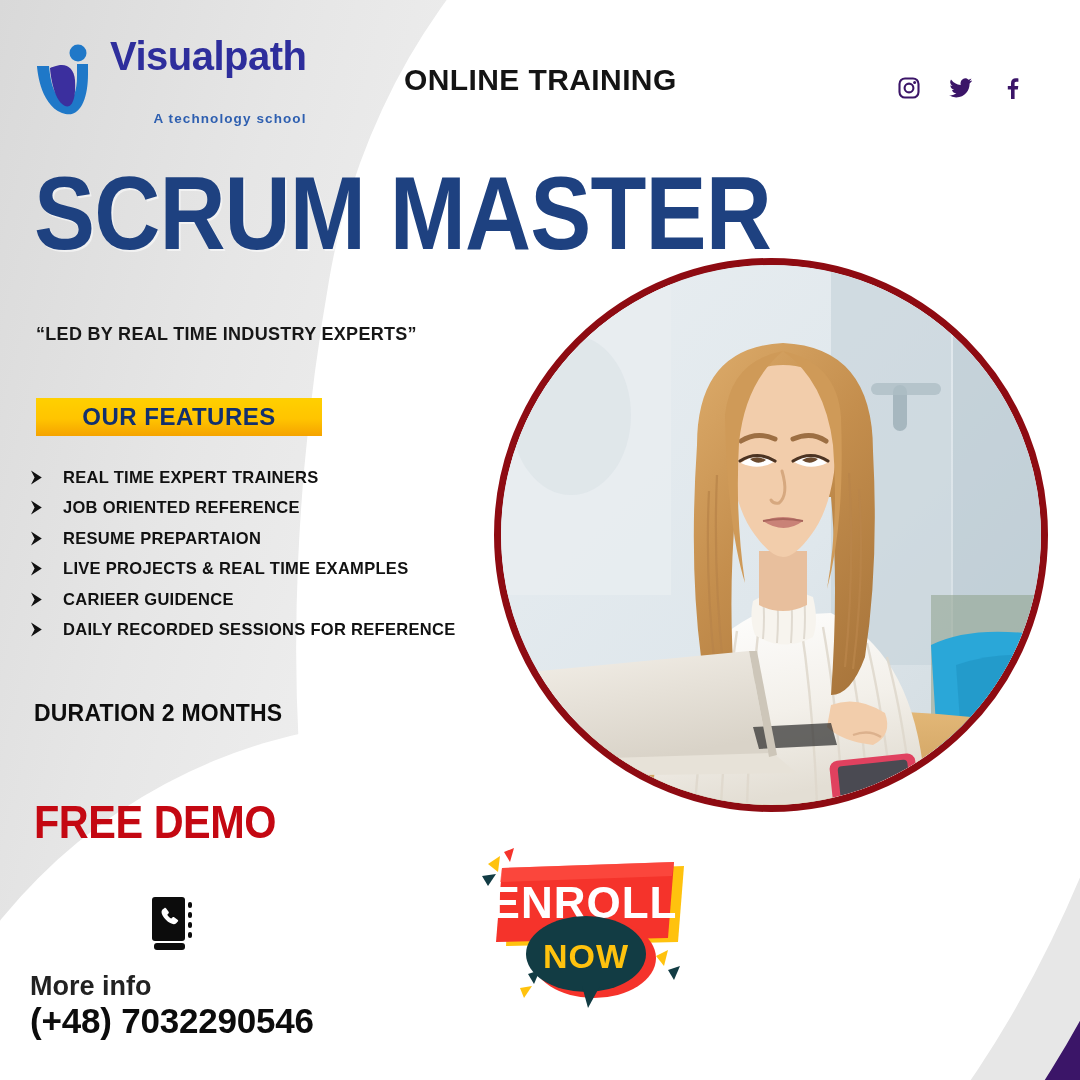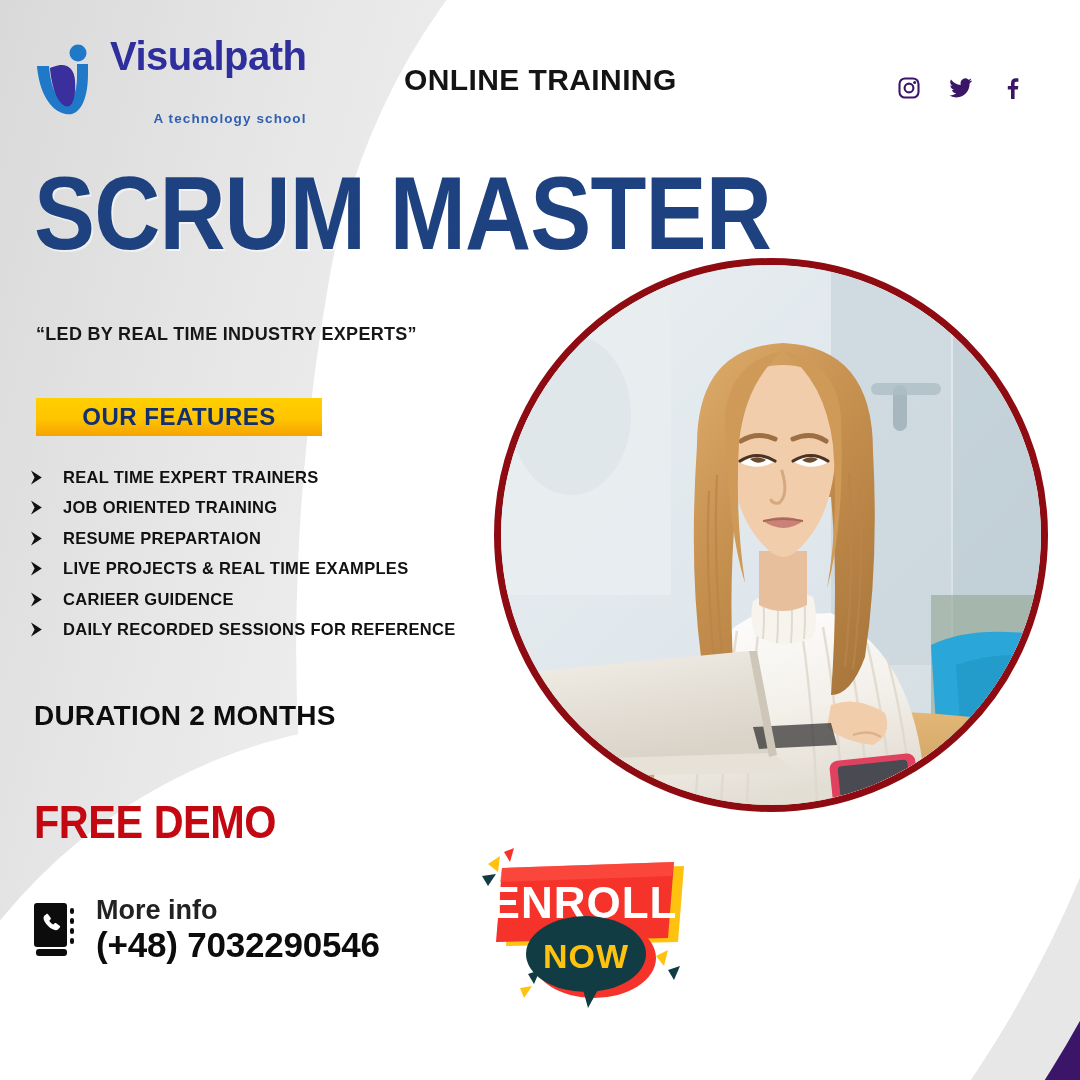--- a/index.html
+++ b/index.html
@@ -203,21 +203,21 @@
     font-size: 16.5px;
     font-weight: 700;
     color: #111111;
     letter-spacing: 0.3px;
   }
 
   .duration {
     position: absolute;
     left: 34px;
     top: 700px;
-    font-size: 28px;
+    font-size: 23px;
     font-weight: 700;
     color: #0d0d0d;
     letter-spacing: 0.2px;
   }
 
   .free-demo {
     position: absolute;
     left: 34px;
     top: 795px;
     font-size: 46px;
@@ -229,20 +229,21 @@
   }
 
   
   .contact {
     position: absolute;
     left: 30px;
     top: 895px;
     display: flex;
     align-items: center;
     gap: 18px;
+    flex-direction: column;
   }
   .contact-icon { width: 48px; height: 58px; display: block; flex: 0 0 auto; }
   .contact-lines { display: flex; flex-direction: column; line-height: 1.12; }
   .contact-more {
     font-size: 27px;
     font-weight: 700;
     color: #222222;
   }
   .contact-phone {
     font-size: 35px;
@@ -346,21 +347,21 @@
     <div class="feature-item">
       <svg class="feature-arrow" viewBox="0 0 13 15">
           <path d="M1 0.6 L11.8 7.5 L1 14.4 L4.6 7.5 Z" fill="#111111"></path>
         </svg>
       <span class="feature-text">REAL TIME EXPERT TRAINERS</span>
     </div>
     <div class="feature-item">
       <svg class="feature-arrow" viewBox="0 0 13 15">
           <path d="M1 0.6 L11.8 7.5 L1 14.4 L4.6 7.5 Z" fill="#111111"></path>
         </svg>
-      <span class="feature-text">JOB ORIENTED TRAINING</span>
+      <span class="feature-text">JOB ORIENTED REFERENCE</span>
     </div>
     <div class="feature-item">
       <svg class="feature-arrow" viewBox="0 0 13 15">
           <path d="M1 0.6 L11.8 7.5 L1 14.4 L4.6 7.5 Z" fill="#111111"></path>
         </svg>
       <span class="feature-text">RESUME PREPARTAION</span>
     </div>
     <div class="feature-item">
       <svg class="feature-arrow" viewBox="0 0 13 15">
           <path d="M1 0.6 L11.8 7.5 L1 14.4 L4.6 7.5 Z" fill="#111111"></path>

